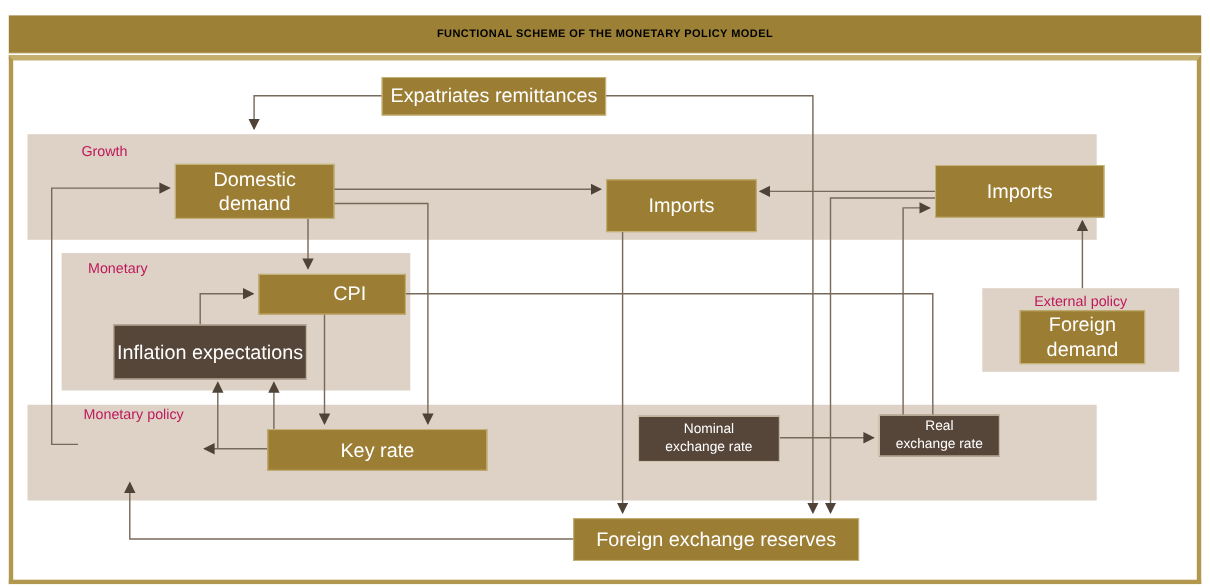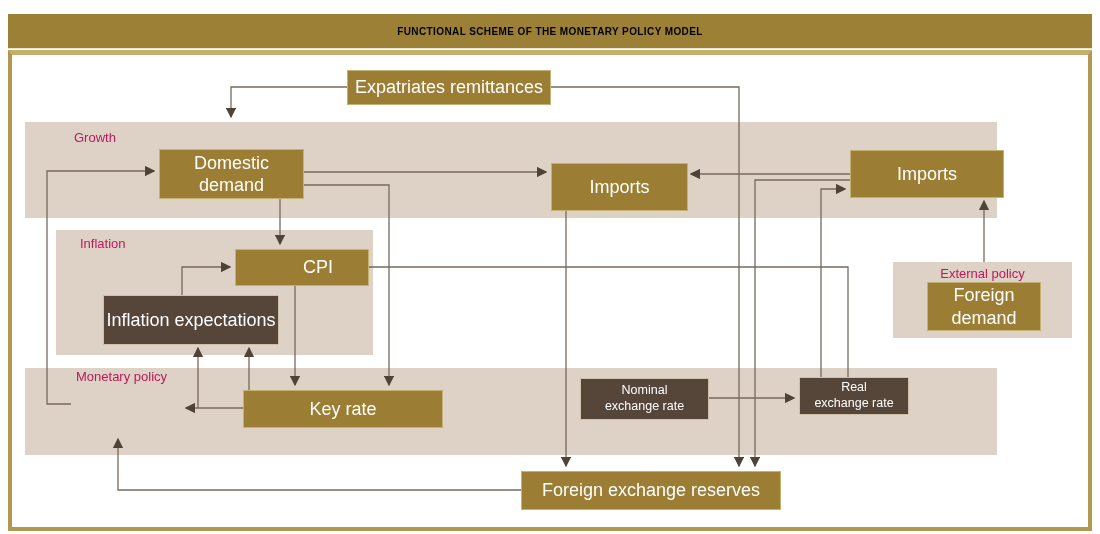--- a/index.html
+++ b/index.html
@@ -52,21 +52,21 @@
   <div class="frame"></div>
 
   <div class="canvas">
 
     <div class="region" id="r-growth"></div>
     <div class="region" id="r-inflation"></div>
     <div class="region" id="r-monetary"></div>
     <div class="region" id="r-external"></div>
 
     <span class="region-label" id="r-growth-label">Growth</span>
-    <span class="region-label" id="r-inflation-label">Inflation</span>
+    <span class="region-label" id="r-inflation-label">Monetary</span>
     <span class="region-label" id="r-monetary-label">Monetary policy</span>
     <span class="region-label" id="r-external-label">External policy</span>
 
     <svg class="edges" id="edges" viewBox="0 0 1100 534" xmlns="http://www.w3.org/2000/svg">
       <defs>
         <marker id="ah" markerWidth="8" markerHeight="8" refX="7" refY="4" orient="auto">
           <path d="M0,0 L8,4 L0,8 z" fill="#4f4338"></path>
         </marker>
       </defs>
     <polyline points="347,87 231,87 231,117" marker-end="url(#ah)"></polyline>

